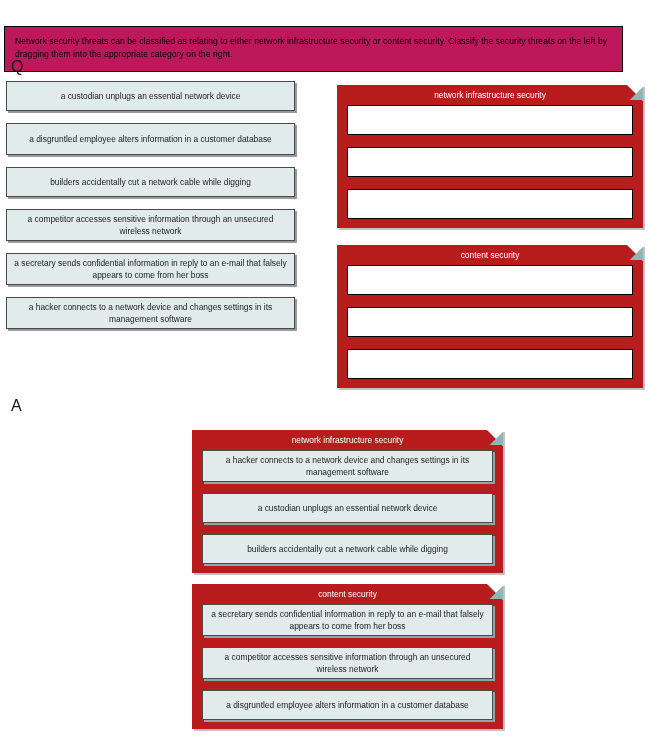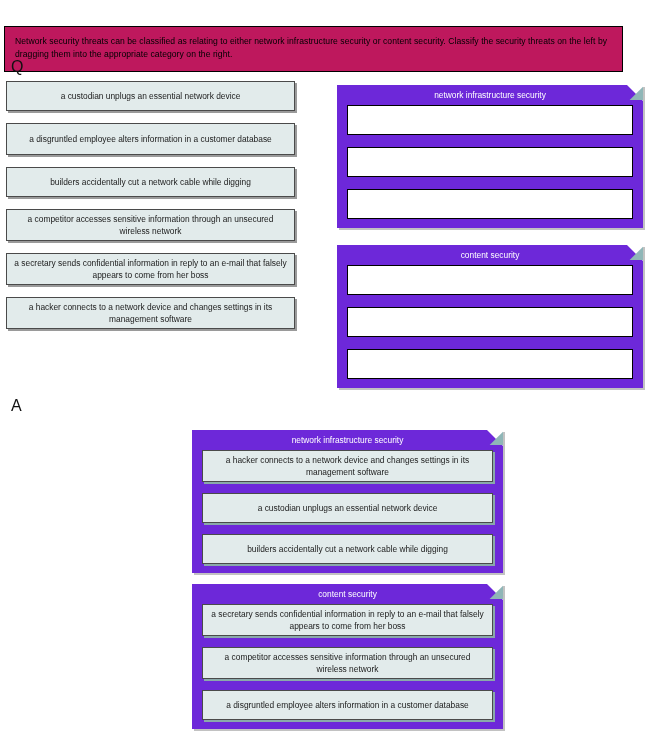--- a/index.html
+++ b/index.html
@@ -67,21 +67,21 @@
     padding: 3px 7px;
     font-size: 8.4px;
     line-height: 12px;
     color: #1b1b1b;
   }
   .drag-item.two-line { min-height: 32px; }
 
   
   .category-panel {
     position: absolute;
-    background: #6d28d9;
+    background: #b91c1c;
     box-shadow: 2px 2px 0 rgba(120,120,120,0.45);
   }
   .category-panel .fold {
     position: absolute;
     top: 0;
     right: 0;
     width: 16px;
     height: 16px;
     background: #ffffff;
     clip-path: polygon(0 0, 100% 0, 100% 100%);

